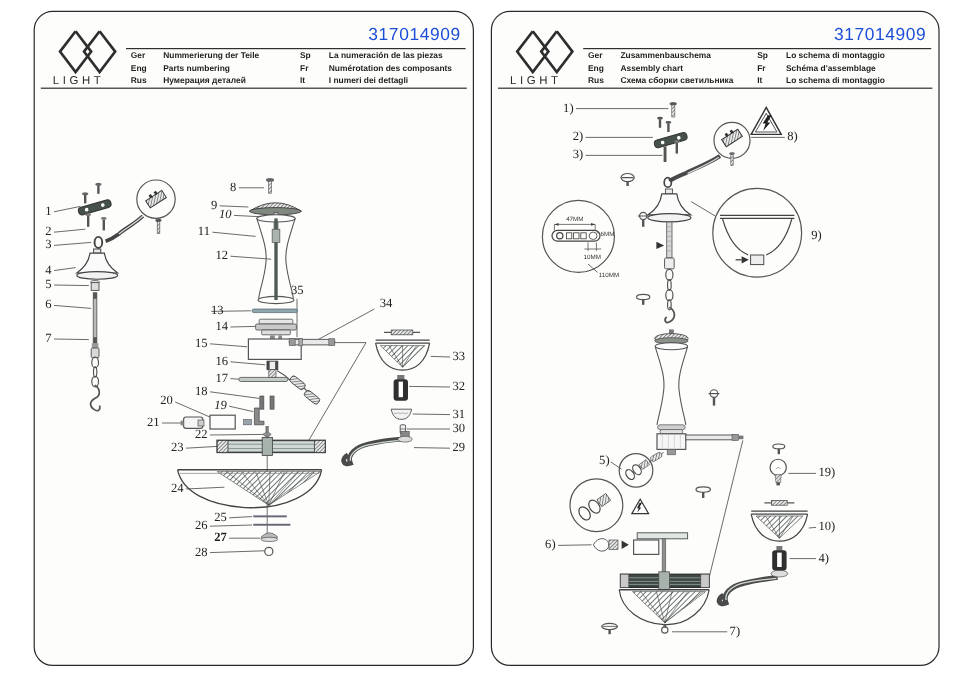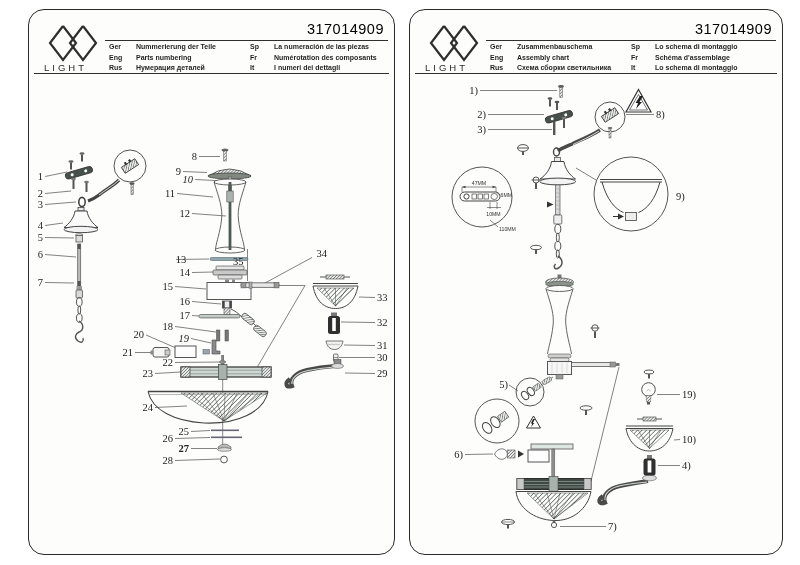--- a/index.html
+++ b/index.html
@@ -8,21 +8,21 @@
     font-family:"Liberation Sans",sans-serif;overflow:hidden;
   }
   .page{
     position:absolute;top:9px;height:546px;background:#fdfdfc;
     border:1.6px solid #2a2a2a;border-radius:16px;box-sizing:border-box;
   }
   #page-left{left:28px;width:367px;}
   #page-right{left:409px;width:374px;}
   .page-inner{position:relative;width:100%;height:100%;}
   .code{
-    position:absolute;top:11px;right:10px;font-size:14.5px;color:#000000;
+    position:absolute;top:11px;right:10px;font-size:14.5px;color:#1d4ed8;
     letter-spacing:.5px;font-weight:500;
   }
   .rule1{position:absolute;top:30px;left:76px;right:6px;border-top:1.1px solid #2f2f2f;}
   .rule2{position:absolute;top:63px;left:5px;right:5px;border-top:1.1px solid #2f2f2f;}
   .logo{position:absolute;left:15px;top:14px;width:58px;color:#222;}
   .logo svg{display:block;margin:0 auto;}
   .brand{font-size:9.5px;letter-spacing:3px;margin-top:0px;color:#2a2a2a;}
   .legend{
     position:absolute;left:80px;top:33px;
     display:grid;grid-template-columns:25px 112px 22px auto;
@@ -313,21 +313,21 @@
           <div class="plabel" style="left: 142px; top: 416px; width: 18px; text-align: right;">25</div>
           <div class="plabel" style="left: 126px; top: 423px; width: 18px; text-align: right;">26</div>
           <div class="plabel" style="left: 142px; top: 433px; width: 18px; text-align: right; font-weight: bold;">27</div>
           <div class="plabel" style="left: 126px; top: 445px; width: 18px; text-align: right;">28</div>
           <div class="plabel" style="left: 348px; top: 358px; width: 20px; text-align: left;">29</div>
           <div class="plabel" style="left: 348px; top: 342px; width: 20px; text-align: left;">30</div>
           <div class="plabel" style="left: 348px; top: 330px; width: 20px; text-align: left;">31</div>
           <div class="plabel" style="left: 348px; top: 307px; width: 20px; text-align: left;">32</div>
           <div class="plabel" style="left: 348px; top: 282px; width: 20px; text-align: left;">33</div>
           <div class="plabel" style="left: 278px; top: 238px; width: 20px; text-align: right;">34</div>
-          <div class="plabel" style="left: 204px; top: 227px; width: 20px;  margin-top: 19px;">35</div>
+          <div class="plabel" style="left: 204px; top: 227px; width: 20px; text-align: right;">35</div>
         </div>
   </div>
  </div>
 </section>
 
 <section class="page" id="page-right">
  <div class="page-inner">
   <div class="logo">
     <svg width="52" height="38" viewBox="0 0 52 38">
       <polyline points="16,2 29,19 16,36 3,19 16,2" fill="none" stroke="#2e2e2e" stroke-width="2.2"></polyline>

